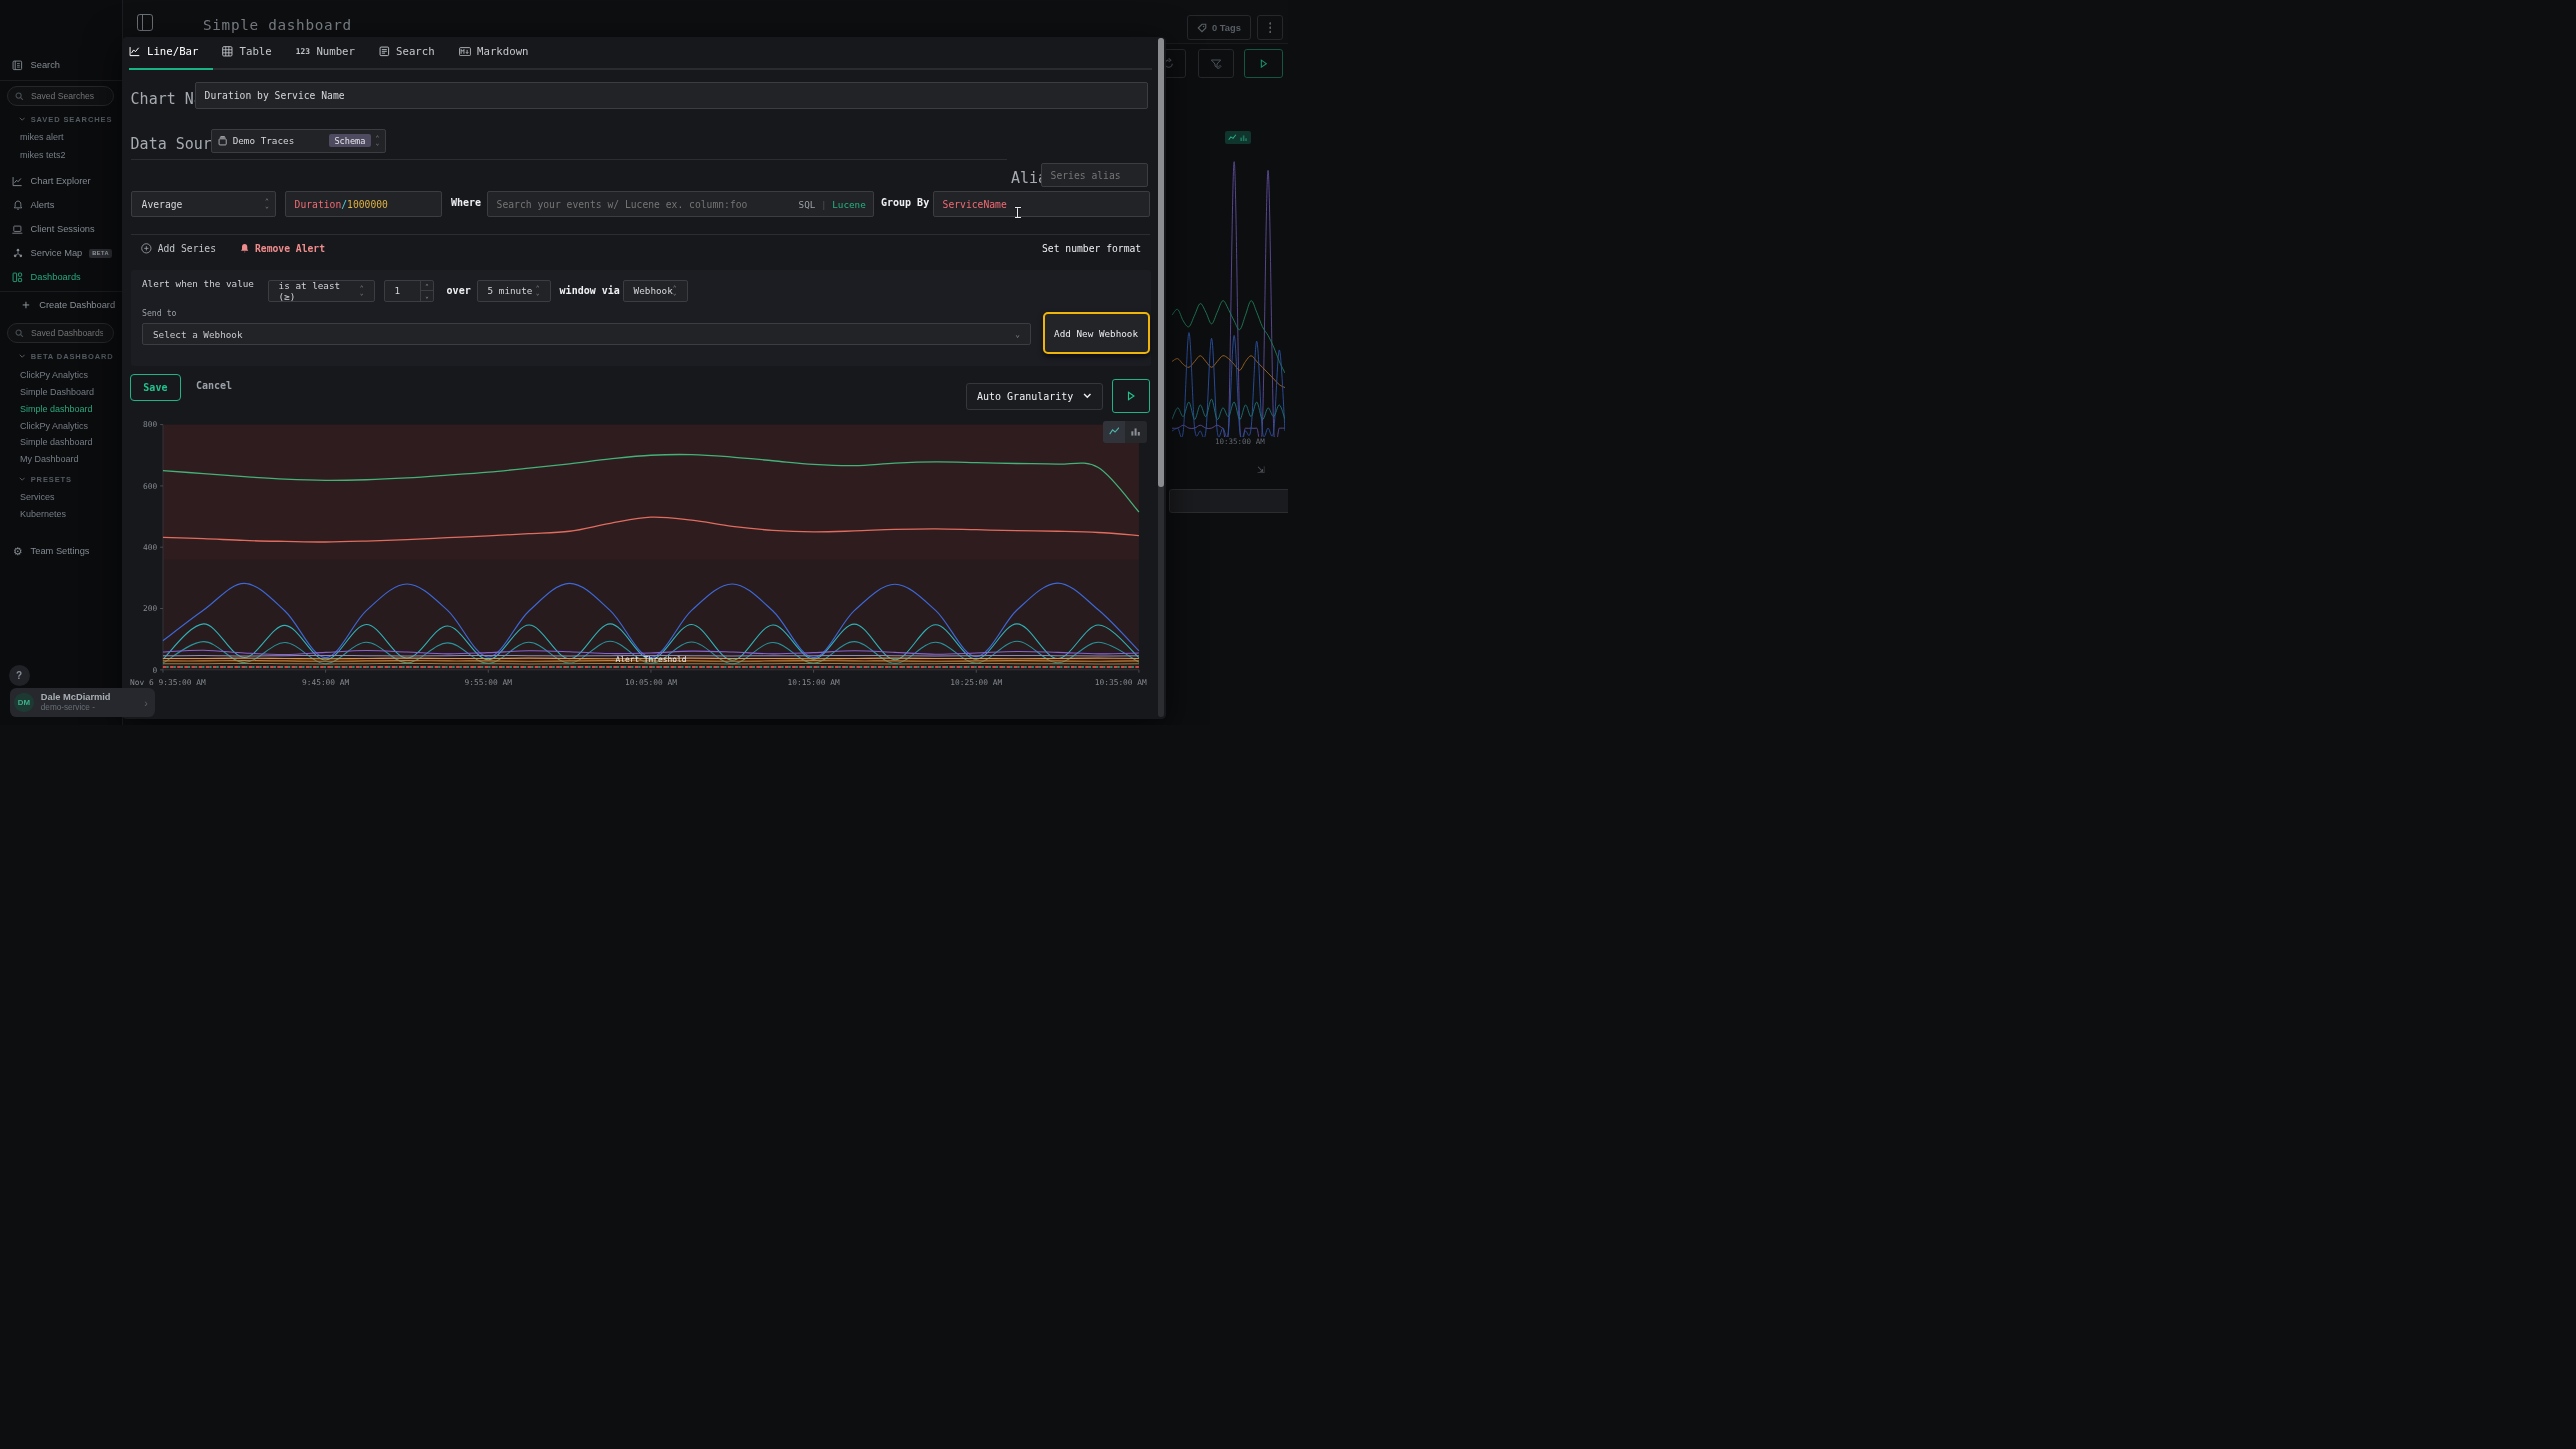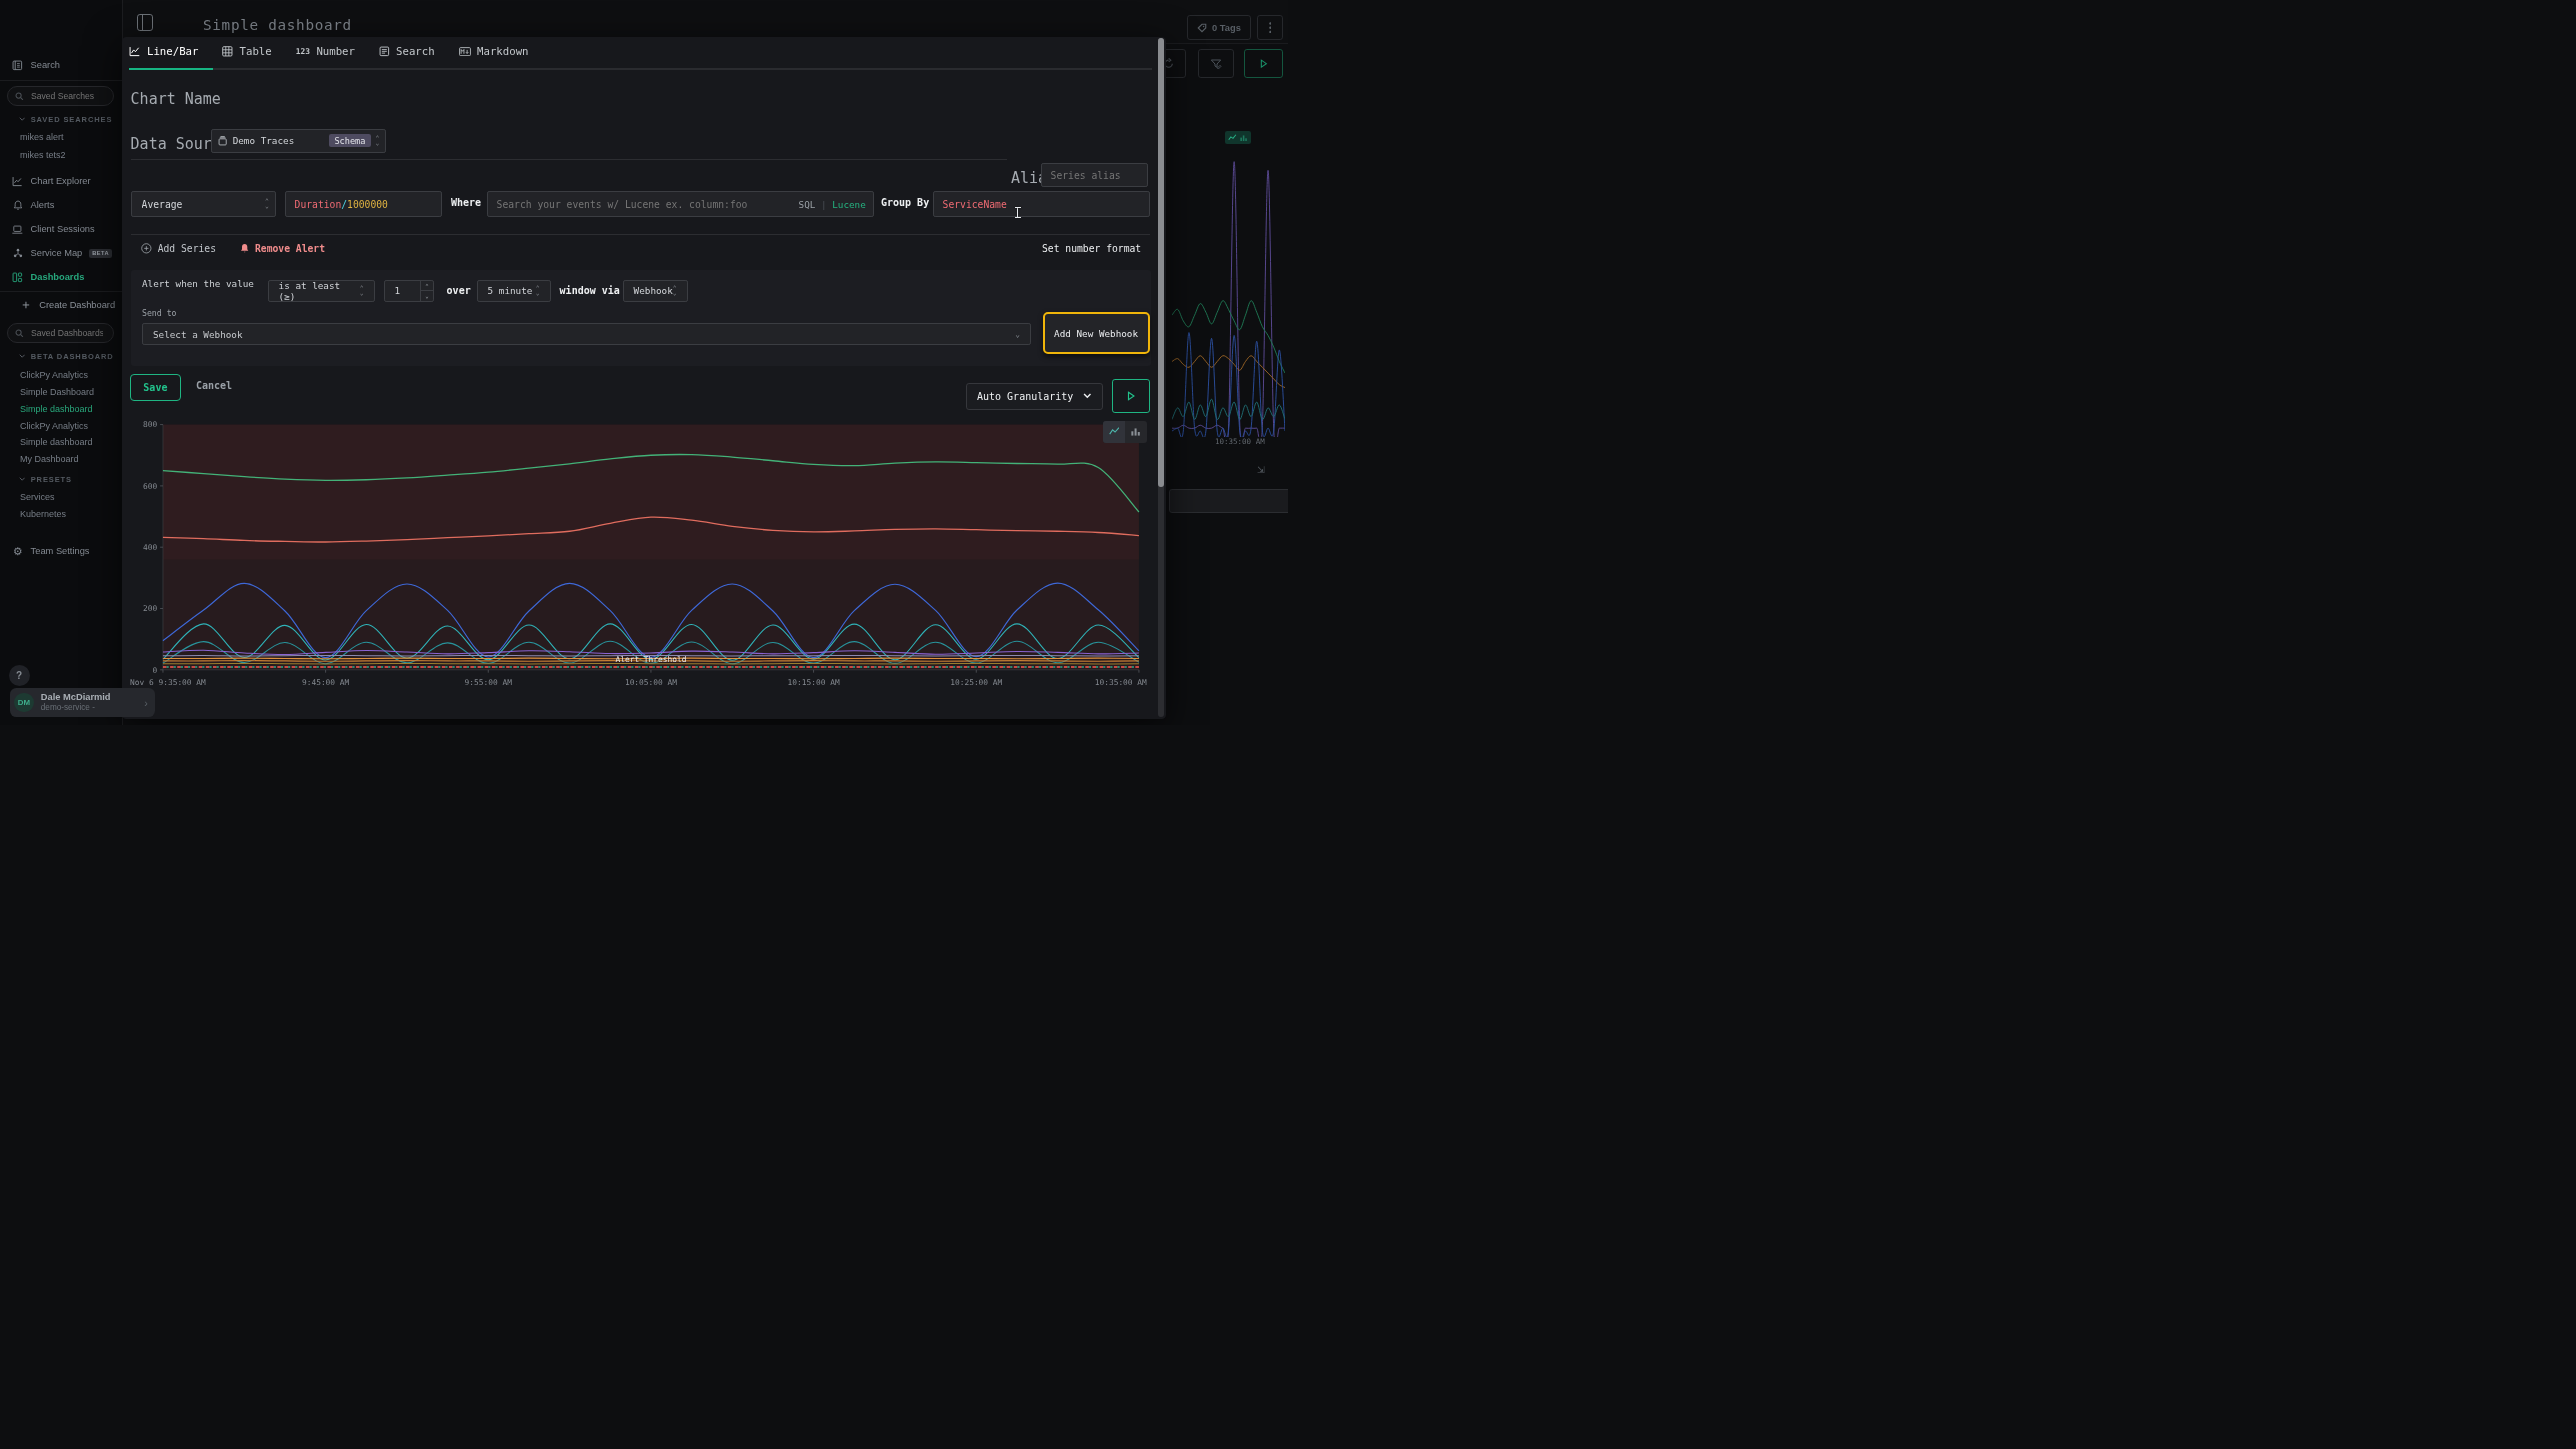--- a/index.html
+++ b/index.html
@@ -27,21 +27,21 @@
   .iconbtn{position:absolute;top:49px;height:27px;border:0.7px solid #26282c;border-radius:2.9px;display:flex;align-items:center;justify-content:center;color:#4d535a;}
   .iconbtn.refresh{left:1151px;width:33px;}
   .iconbtn.filter{left:1198px;width:34px;}
   .iconbtn.play{left:1244px;width:37px;border-color:#14563f;color:#1a8f68;}
 
   
   .sidebar{position:absolute;left:0;top:0;width:122px;height:725px;background:#0b0c0e;border-right:0.7px solid #1c1d20;}
   .side-item{position:absolute;left:0;width:122px;height:18.6px;display:flex;align-items:center;gap:7.2px;padding-left:12px;box-sizing:border-box;
              color:#848a92;font-size:9.3px;}
   .side-item .lbl{white-space:nowrap;}
-  .side-item.active{color:#27a87d;font-weight:bold;}
+  .side-item.active{color:#27a87d;font-weight:normal;}
   .side-icon{width:11.4px;height:11.4px;flex:0 0 11.4px;display:flex;align-items:center;justify-content:center;}
   .side-div{position:absolute;left:0;width:122px;height:0.7px;background:#1b1c1f;}
   .pill{position:absolute;left:7.2px;width:107px;height:20px;border:0.7px solid #26272b;border-radius:10px;background:#101113;
         display:flex;align-items:center;gap:5px;padding:0 7.2px;box-sizing:border-box;}
   .pill input{background:transparent;border:none;outline:none;color:#4b5056;font-size:8.6px;width:72px;font-family:"Liberation Sans",sans-serif;}
   .group-head{position:absolute;left:18.6px;display:flex;align-items:center;gap:5.7px;color:#555b62;font-size:7.5px;letter-spacing:0.9px;font-weight:bold;white-space:nowrap;}
   .side-link{position:absolute;left:20px;color:#777e87;font-size:9px;white-space:nowrap;cursor:default;}
   .side-link.active{color:#29a87c;}
   .beta{background:#2a2c31;color:#9aa0a8;font-size:5.7px;font-weight:bold;padding:1.4px 2.9px;border-radius:2.1px;letter-spacing:0.4px;}
   .help-circle{position:absolute;left:8.6px;top:665px;width:21px;height:21px;border-radius:50%;background:#202227;color:#868c93;
@@ -383,20 +383,23 @@
             </svg>
         </span>
         <span>Markdown</span>
       </div>
     </div>
     <div class="tab-track">
         <div class="active-seg"></div>
       </div>
 
     <span class="f-label abs" style="left:8.6px;top:53px;">Chart Name</span>
+    <div class="inputbox abs" style="left:73px;top:45px;width:953px;height:26.5px;">
+      <input value="Duration by Service Name" style="">
+    </div>
 
     <span class="f-label abs" style="left:8.6px;top:98px;">Data Source</span>
     <div class="inputbox abs" style="left:89px;top:92px;width:175px;height:23.6px;padding:0 5.7px;">
       <svg width="9.3" height="10" viewBox="0 0 13 14" style="margin-right:5.7px;">
         <rect x="1.5" y="4" width="10" height="8.5" rx="1.2" fill="none" stroke="#b8bcc1" stroke-width="1.2"></rect>
         <line x1="2.5" y1="2.5" x2="10.5" y2="2.5" stroke="#b8bcc1" stroke-width="1.2"></line>
           <line x1="3.5" y1="0.8" x2="9.5" y2="0.8" stroke="#b8bcc1" stroke-width="1.2"></line>
       </svg>
       <span style="font-size:9.3px;color:#d3d6da;">Demo Traces</span>
       <span class="schema-badge">Schema</span>

